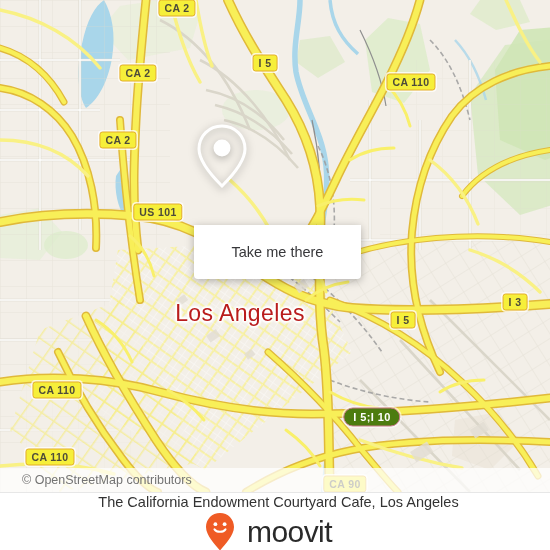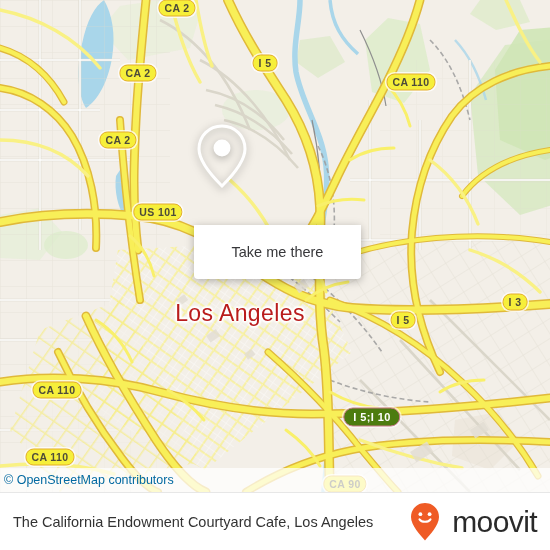--- a/index.html
+++ b/index.html
@@ -13,21 +13,21 @@
   
   #map{position:absolute;left:0;top:0;width:550px;height:492px;overflow:hidden;background:#f3efe8;}
   #map svg{position:absolute;left:0;top:0;}
 
   
   .shield{
     position:absolute;
     transform:translate(-50%,-50%);
     background:#f7f03c;
     border:1.5px solid #e9b72c;
-    border-radius:8px;
+    border-radius:3px;
     color:#4a4a3c;
     font-size:10.5px;
     font-weight:bold;
     letter-spacing:.4px;
     padding:1px 5px 2px 5px;
     line-height:12px;
     white-space:nowrap;
     box-shadow:0 0 0 1.5px rgba(255,255,255,.75);
   }
   .shield.motorway{
@@ -70,28 +70,29 @@
     border-top:10px solid #ffffff;
   }
 
   
   #attribution{
     position:absolute;left:0;top:468px;width:550px;height:24px;
     background:rgba(255,255,255,.72);
     display:flex;align-items:center;
   }
   #attribution span{
-    font-size:12.5px;color:#0369a1;padding-left:4px;
+    font-size:12.5px;color:#737373;padding-left:22px;
   }
 
   
   #footer{
     position:absolute;left:0;top:492px;width:550px;height:58px;
     background:#ffffff;display:flex;align-items:center;
     border-top:1px solid #e7e7e7;
+    flex-direction:column;
   }
   #footer-title{
     flex:1;padding-left:13px;padding-right:6px;
     font-size:14.5px;line-height:19px;color:#333333;
   }
   #brand{display:flex;align-items:center;padding-right:13px;}
   #brand-name{
     font-size:30px;color:#2a2a2a;letter-spacing:-.6px;
     margin-left:12px;font-weight:normal;
   }

